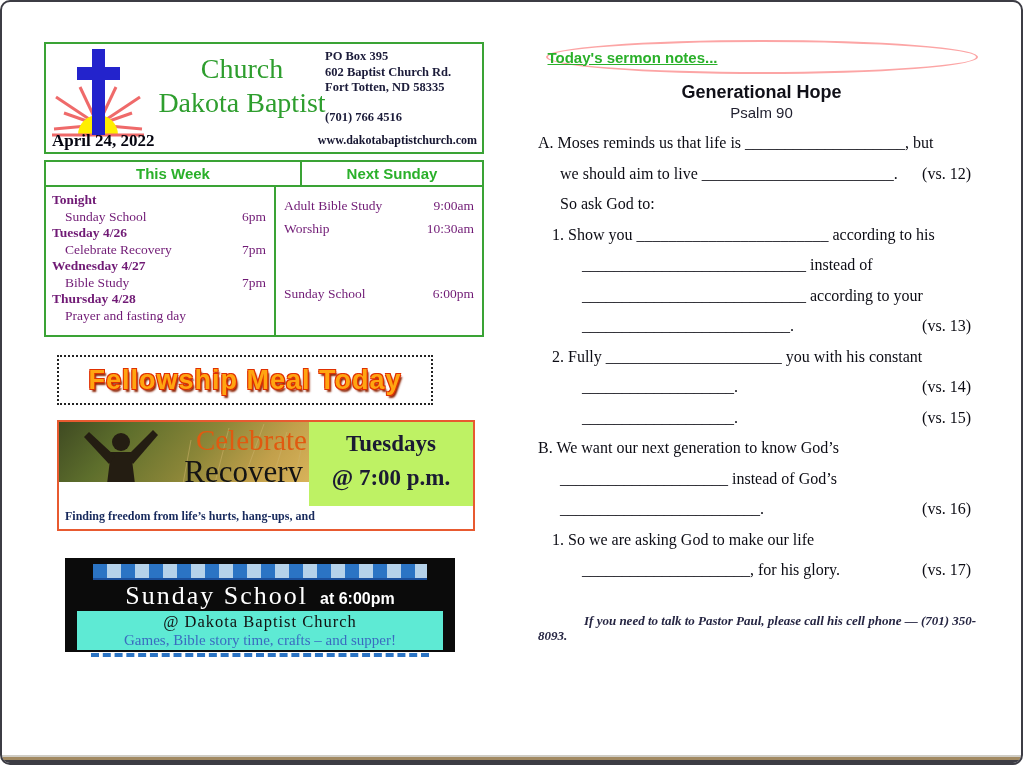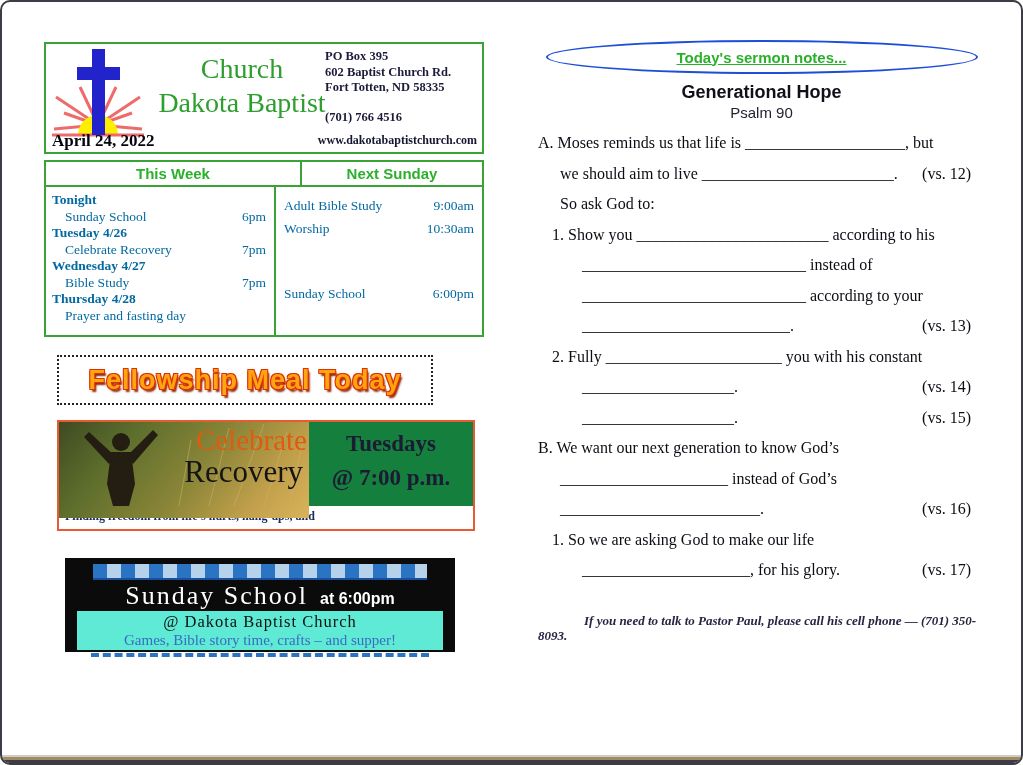--- a/index.html
+++ b/index.html
@@ -26,69 +26,69 @@
   .schedule{position:absolute;left:44px;top:160px;width:440px;height:177px;
        border:2px solid #3aa335;box-sizing:border-box;display:flex;flex-direction:column;}
   .sched-head{display:flex;border-bottom:2px solid #3aa335;}
   .sched-head .hcell{font-family:"Liberation Sans",sans-serif;font-weight:bold;font-size:15px;
        color:#2ab02a;text-align:center;padding:3px 12px;}
   .hcell.l{width:230px;border-right:2px solid #3aa335;}
   .hcell.r{flex:1;}
   .sched-body{display:flex;flex:1;}
   .scol.l{width:230px;border-right:2px solid #3aa335;padding:5px 8px 0 6px;box-sizing:border-box;}
   .scol.r{flex:1;padding:7px 8px 0 8px;box-sizing:border-box;}
-  .srow{display:flex;font-size:13.5px;line-height:16.5px;color:#0369a1;}
+  .srow{display:flex;font-size:13.5px;line-height:16.5px;color:#701a75;}
   .scol.r .srow{line-height:23px;}
   .srow.bold{font-weight:bold;}
   .srow.indent{padding-left:13px;}
   .srow .t{margin-left:auto;}
   .sspacer{height:42px;}
 
   
   .fellowship{position:absolute;left:57px;top:355px;width:372px;height:46px;
        border:2px dotted #222;display:flex;align-items:center;justify-content:center;}
   .fellowship .wordart{font-family:"Liberation Sans",sans-serif;font-weight:bold;font-size:27px;
        letter-spacing:1px;color:#ffa511;
        text-shadow:-1px -1px 0 #e03000,1px -1px 0 #e03000,-1px 1px 0 #e03000,1px 1px 0 #e03000,
                    2px 3px 2px #8c2000;}
 
   
   .cr-banner{position:absolute;left:57px;top:420px;width:418px;height:111px;
        border:2px solid #e85a30;box-sizing:border-box;background:#fff;}
   .cr-top{display:flex;height:84px;}
-  .cr-photo{position:relative;width:250px;height:96px;overflow:hidden;
+  .cr-photo{position:relative;width:250px;height:60px;overflow:hidden;
        background:linear-gradient(130deg,#3f4a22 0%,#5d6e2c 25%,#8b8638 55%,#c2a04b 80%,#d8b35a 100%);}
   .cr-photo svg{position:absolute;left:0;top:0;}
   .cr-word1{position:absolute;right:2px;top:2px;font-size:29px;color:#e05a10;
        font-family:"Liberation Serif",serif;}
   .cr-word2{position:absolute;right:6px;top:32px;font-size:31px;color:#141414;
        font-family:"Liberation Serif",serif;}
-  .cr-time{flex:1;background:#15803d;color:#1b1b33;font-weight:bold;font-size:23px;
+  .cr-time{flex:1;background:#bef264;color:#1b1b33;font-weight:bold;font-size:23px;
        text-align:center;line-height:34px;padding-top:5px;box-sizing:border-box;}
   .cr-tagline{font-weight:bold;font-size:12px;color:#17295c;padding:3px 6px 0 6px;}
 
   
   .ss-banner{position:absolute;left:65px;top:558px;width:390px;height:94px;background:#0b0b0b;
        box-sizing:border-box;}
   .ss-checker{margin:6px 28px 0 28px;height:14px;
        background:repeating-linear-gradient(90deg,#2b74c4 0 14px,#b5d2ea 14px 28px);
        border-bottom:2px solid #1a4f9c;}
   .ss-titlerow{display:flex;align-items:baseline;justify-content:center;gap:12px;color:#fff;
        margin-top:1px;}
   .ss-title{font-family:"Liberation Serif",serif;font-size:26px;letter-spacing:2px;}
   .ss-time{font-family:"Liberation Sans",sans-serif;font-weight:bold;font-size:16px;}
   .ss-white{margin:0 12px;background:#5eead4;text-align:center;padding:1px 0 1px 0;}
   .ss-loc{font-size:16.5px;color:#111;letter-spacing:1px;line-height:19px;}
   .ss-details{font-size:15px;color:#3a6cc0;line-height:18px;}
   .ss-dash{margin:3px 26px 0 26px;border-top:4px dashed #2b74c4;}
 
   
   .right-col{position:absolute;left:538px;top:40px;width:447px;}
-  .ellipse{width:432px;height:34px;margin:0 auto;border:2px solid #1d4ed8;border-radius:50%;
-       display:flex;align-items:center;justify-content:center;box-sizing:border-box;}
+  .ellipse{width:432px;height:34px;margin:0 auto;border:2px solid #fca5a5;border-radius:50%;
+       display:flex;align-items:center;justify-content:flex-start;box-sizing:border-box;}
   .ellipse span{font-family:"Liberation Sans",sans-serif;font-weight:bold;font-size:15px;
        color:#2ab02a;text-decoration:underline;}
   .sermon-title{text-align:center;font-family:"Liberation Sans",sans-serif;font-weight:bold;
        font-size:18px;color:#101018;margin-top:8px;}
   .sermon-passage{text-align:center;font-family:"Liberation Sans",sans-serif;font-size:15px;
        color:#1f1f2e;margin-top:1px;}
   .notes{margin-top:7px;font-size:16px;color:#0c0c14;}
   .nl{display:flex;line-height:30.5px;white-space:pre;}
   .nl .vs{margin-left:auto;padding-right:14px;}
   .ind-a{padding-left:0px;}

